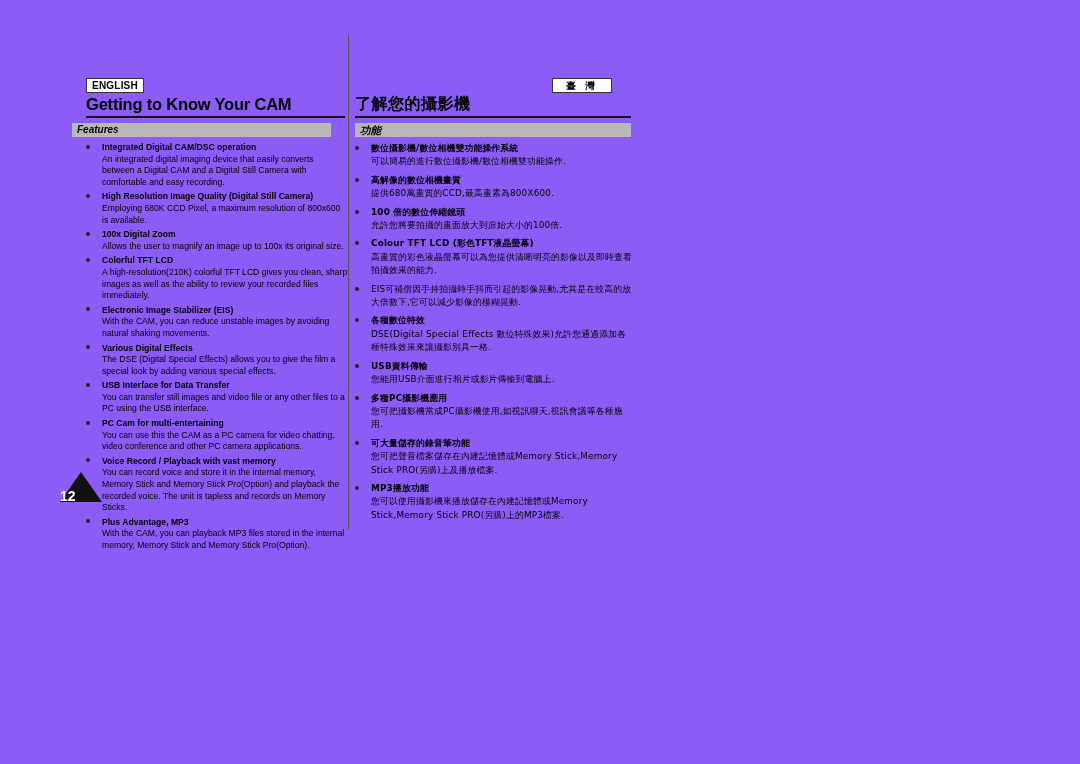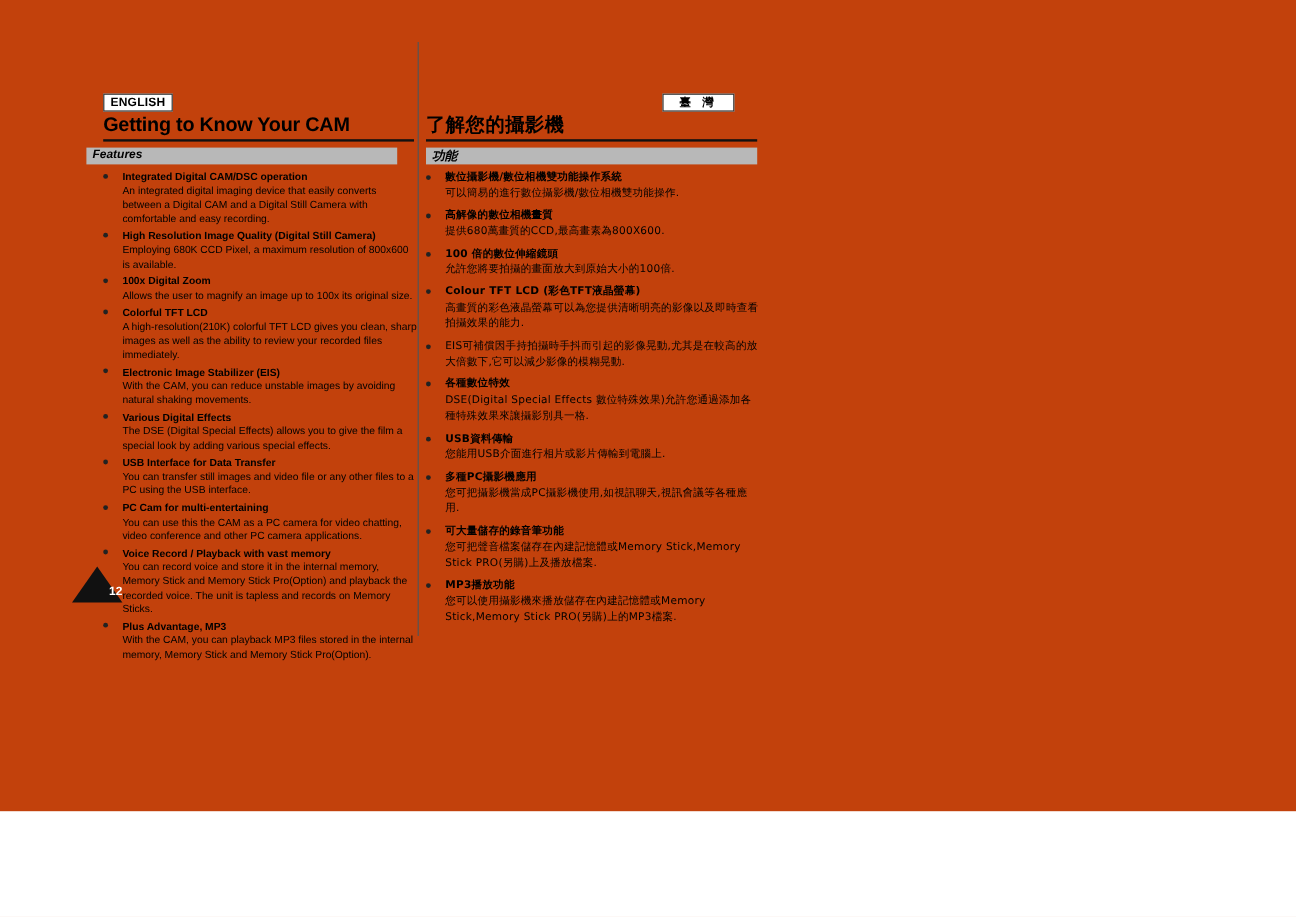--- a/index.html
+++ b/index.html
@@ -13,22 +13,22 @@
     position: relative;
     font-family: "Liberation Sans", "DejaVu Sans", sans-serif;
     color: #111111;
     overflow: hidden;
   }
 
   
   #page {
     position: absolute;
     left: 0; top: 0;
-    width: 1080px; height: 676px;
-    background: #c2410c;
+    width: 1080px; height: 764px;
+    background: #8b5cf6;
   }
 
   
   #col-divider {
     position: absolute;
     left: 348px;
     top: 35px;
     width: 1px;
     height: 495px;
     background: #555555;
@@ -167,23 +167,23 @@
     left: 0; top: 0;
     width: 0; height: 0;
     border-left: 21px solid transparent;
     border-right: 21px solid transparent;
     border-bottom: 30px solid #111111;
   }
   #page-flag .num {
     position: absolute;
     left: 0; top: 16px;
     width: 42px;
-    text-align: right;
+    text-align: left;
     color: #ffffff;
-    font-size: 10px;
+    font-size: 14px;
     font-weight: bold;
   }
 </style>
 </head>
 <body>
 
 <div id="page">
 
   <div id="col-divider"></div>
 

